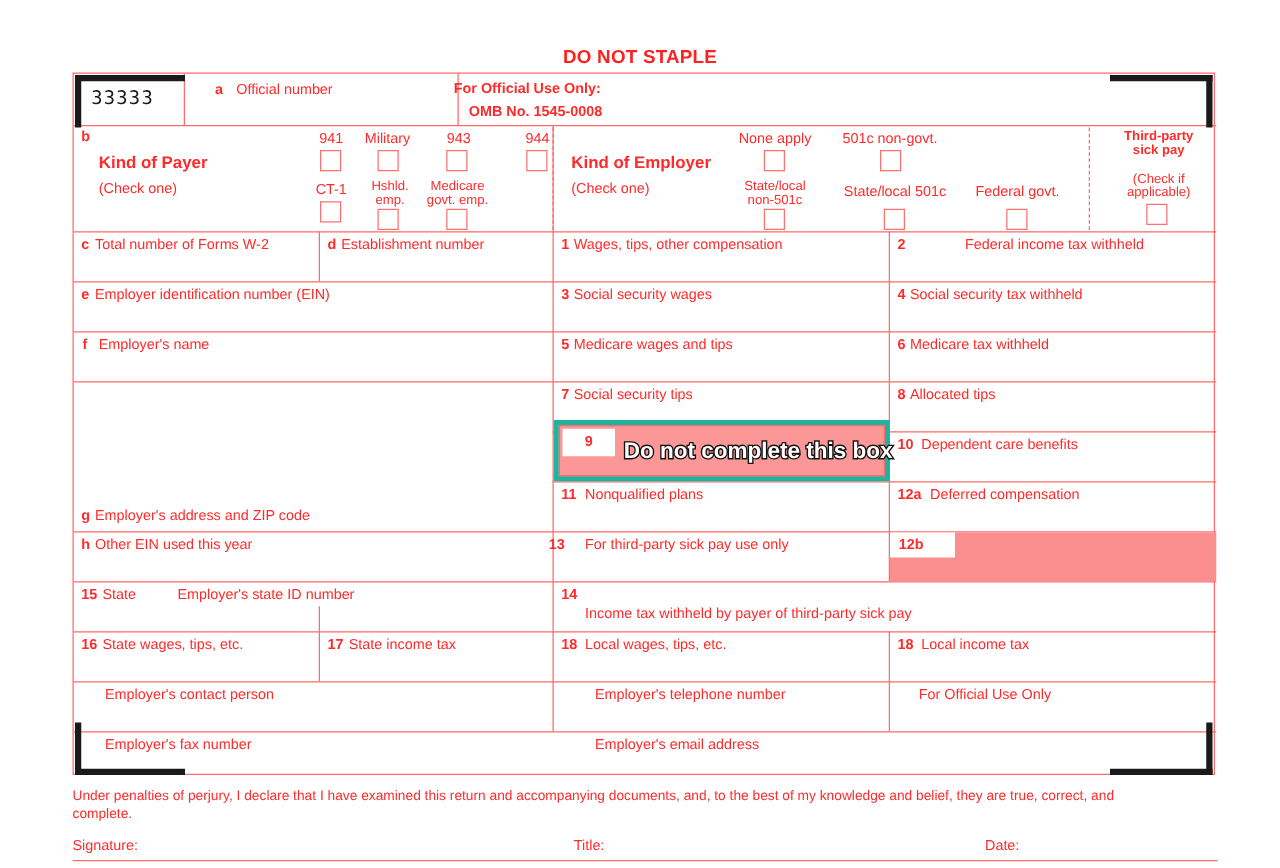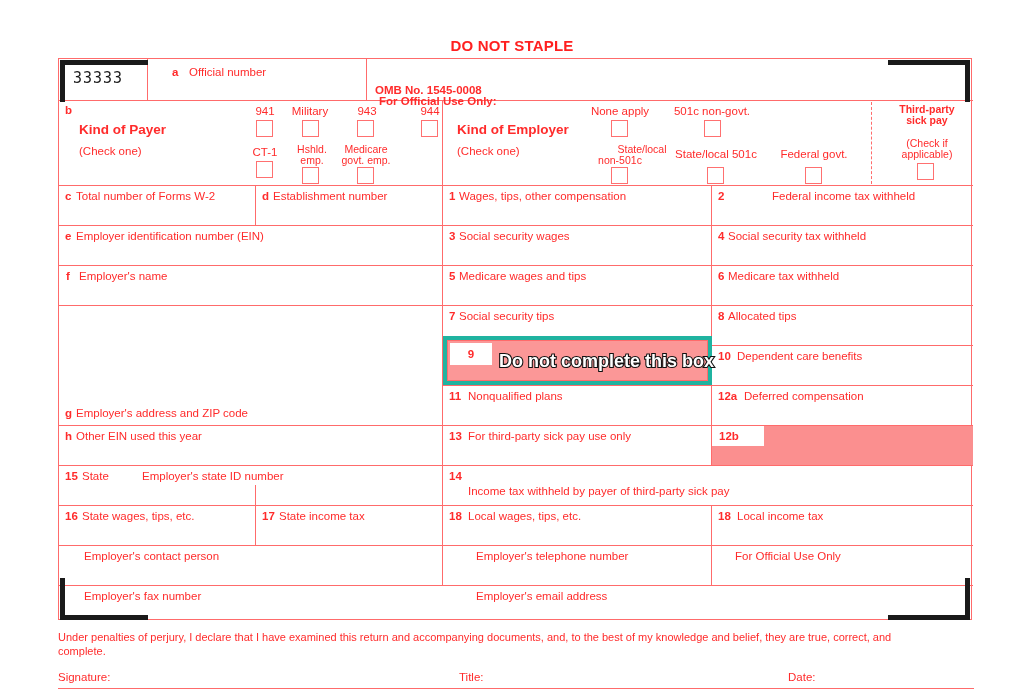--- a/index.html
+++ b/index.html
@@ -184,21 +184,21 @@
     <div class="vline abs" style="left:652px; top:446px; height:80px;"></div>
     <div class="vline abs" style="left:196px; top:126px; height:40px;"></div>
     <div class="vline abs" style="left:196px; top:426px; height:20px;"></div>
     <div class="vline abs" style="left:196px; top:446px; height:40px;"></div>
     <div class="vline-dash abs" style="left:383px; top:43px; height:82px;"></div>
     <div class="vline-dash abs" style="left:812px; top:43px; height:82px;"></div>
 
     <div class="ctrlnum" style="left:14px; top:10px;">33333</div>
     <div class="lbl bold" style="left:113px; top:7px;">a</div>
     <div class="lbl" style="left:130px; top:7px;">Official number</div>
-    <div class="lbl bold" style="left:320px; top:6px;margin-top:30px;">For Official Use Only:</div>
+    <div class="lbl bold" style="left:304px; top:6px;">For Official Use Only:</div>
     <div class="lbl bold" style="left:316px; top:25px;">OMB No. 1545-0008</div>
 
     <div class="lbl bold" style="left:6px; top:45px;">b</div>
     <div class="lbl big-bold" style="left:20px; top:64px;">Kind of Payer</div>
     <div class="lbl" style="left:20px; top:86px;">(Check one)</div>
 
     <div class="lbl ctr" style="left:186px; top:46px; width:40px;">941</div>
     <div class="cbox" style="left:197px; top:61px;"></div>
     <div class="lbl ctr" style="left:184px; top:87px; width:44px;">CT-1</div>
     <div class="cbox" style="left:197px; top:102px;"></div>
@@ -216,21 +216,21 @@
     <div class="cbox" style="left:298px; top:108px;"></div>
 
     <div class="lbl ctr" style="left:311px; top:46px; width:120px;">944</div>
     <div class="cbox" style="left:362px; top:61px;"></div>
 
     <div class="lbl big-bold" style="left:398px; top:64px;">Kind of Employer</div>
     <div class="lbl" style="left:398px; top:86px;">(Check one)</div>
 
     <div class="lbl ctr" style="left:516px; top:46px; width:90px;">None apply</div>
     <div class="cbox" style="left:552px; top:61px;"></div>
-    <div class="lbl small ctr" style="left:543px; top:84px; width:80px;">State/local</div>
+    <div class="lbl small ctr" style="left:521px; top:84px; width:80px;">State/local</div>
     <div class="lbl small ctr" style="left:521px; top:95px; width:80px;">non-501c</div>
     <div class="cbox" style="left:552px; top:108px;"></div>
 
     <div class="lbl ctr" style="left:590px; top:46px; width:126px;">501c non-govt.</div>
     <div class="cbox" style="left:645px; top:61px;"></div>
     <div class="lbl ctr" style="left:597px; top:89px; width:120px;">State/local 501c</div>
     <div class="cbox" style="left:648px; top:108px;"></div>
 
     <div class="lbl ctr" style="left:695px; top:89px; width:120px;">Federal govt.</div>
     <div class="cbox" style="left:746px; top:108px;"></div>
@@ -295,21 +295,21 @@
 
     <div class="lbl num" style="left:659px; top:291px;">10</div>
     <div class="lbl" style="left:678px; top:291px;">Dependent care benefits</div>
 
     <div class="lbl num" style="left:390px; top:331px;">11</div>
     <div class="lbl" style="left:409px; top:331px;">Nonqualified plans</div>
 
     <div class="lbl num" style="left:659px; top:331px;">12a</div>
     <div class="lbl" style="left:685px; top:331px;">Deferred compensation</div>
 
-    <div class="lbl num" style="left:390px; top:371px;">13</div>
+    <div class="lbl num" style="left:380px; top:371px;">13</div>
     <div class="lbl" style="left:409px; top:371px;">For third-party sick pay use only</div>
 
     <div class="lbl num" style="left:390px; top:411px;">14</div>
     <div class="lbl" style="left:409px; top:426px;">Income tax withheld by payer of third-party sick pay</div>
 
     <div class="lbl num" style="left:390px; top:451px;">18</div>
     <div class="lbl" style="left:409px; top:451px;">Local wages, tips, etc.</div>
 
     <div class="lbl num" style="left:659px; top:451px;">18</div>
     <div class="lbl" style="left:678px; top:451px;">Local income tax</div>

